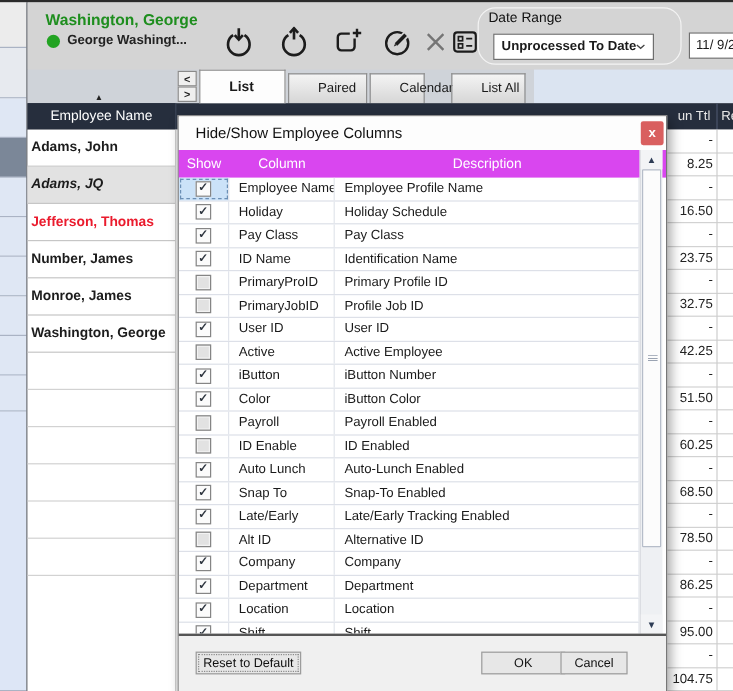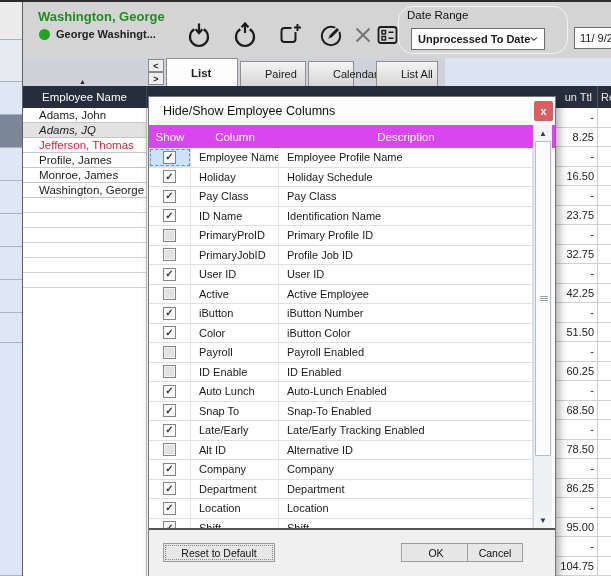--- a/index.html
+++ b/index.html
@@ -46,21 +46,21 @@
   .grid-header{left:23px;top:86px;width:588px;height:22px;background:#262e3d}
   .emp-header{left:23px;top:86px;width:123px;height:22px;color:#fff;font-size:11.5px;display:flex;
               align-items:center;justify-content:center;background:#262e3d;cursor:pointer}
   .col-runttl{left:548px;top:86px;width:46px;height:22px;color:#e8e8e8;font-size:11px;display:flex;
               align-items:center;justify-content:flex-end;padding-right:2px;white-space:nowrap}
   .col-regt{left:601px;top:86px;height:22px;color:#e8e8e8;font-size:11px;display:flex;align-items:center;white-space:nowrap}
   .vline-emp-h{left:146px;top:86px;width:1px;height:22px;background:#3c4659}
   .vline-run-h{left:597px;top:86px;width:1px;height:22px;background:#49536a}
   .mid-bg{left:146px;top:108px;width:410px;height:468px;background:#fff}
   .emp-panel{left:23px;top:108px;width:123px;height:468px;background:#fff}
-  .erow{height:15px;display:flex;align-items:center;padding-left:16px;font-size:11.5px;font-weight:normal;
+  .erow{height:31px;display:flex;align-items:center;padding-left:3px;font-size:11.5px;font-weight:bold;
         border-bottom:1px solid #c6c6c6;white-space:nowrap;cursor:pointer;color:#1c1c1c}
   .erow.selected{background:#e2e2e2;font-style:italic}
   .erow.alert{color:#ea1b2d}
   .erow.empty{border-bottom:1px solid #d2d2d2}
   .vline-emp{left:146px;top:108px;width:1px;height:468px;background:#c2c2c2}
   .val-panel{left:556px;top:108px;width:55px;height:468px;background:#fff}
   .vrow{height:19.5px;border-bottom:1px solid #d2d2d2;display:flex;align-items:center;justify-content:flex-end;
         padding-right:17px;font-size:11px;color:#222;cursor:default}
   .vline-run{left:597px;top:108px;width:1px;height:468px;background:#cdcdcd}
 
@@ -89,21 +89,21 @@
           font-size:8px;color:#2e3c55;background:#f3f4f6;cursor:pointer}
   .sc-btn.up{top:0}.sc-btn.down{top:387px}
   .thumb{position:absolute;top:16px;left:1px;width:16px;height:315px;background:#fcfcfc;border:1px solid #b6bdc9;
          border-radius:1px;cursor:grab}
   .grip{position:absolute;top:50%;left:4px;width:8px;height:5px;margin-top:-3px;
         background:repeating-linear-gradient(#9aa3b2 0,#9aa3b2 1px,transparent 1px,transparent 2px)}
   .dlg-bottom{position:absolute;top:431px;left:0;width:406px;height:2px;background:#555}
   .dlg-footer{position:absolute;top:433px;left:0;width:406px;height:47px;background:#f0f0f0}
   .btn{position:absolute;top:13px;height:19px;background:#e7e7e7;border:1px solid #9c9c9c;font-size:10.5px;
        display:flex;align-items:center;justify-content:center;cursor:pointer;white-space:nowrap;color:#111}
-  .btn.reset{left:14px;width:112px;outline:1px dotted #8a8a8a;outline-offset:-3px}
+  .btn.reset{left:14px;width:88px;outline:1px dotted #8a8a8a;outline-offset:-3px}
   .btn.ok{left:252px;width:70px}
   .btn.cancel{left:318px;width:56px}
 </style>
 </head>
 <body>
 
 <div class="app">
 
   <div class="abs top-edge"></div>
   <div class="abs left-strip">
@@ -211,21 +211,21 @@
   <div class="abs col-runttl">un Ttl</div>
   <div class="abs col-regt">Reg T</div>
   <div class="abs vline-emp-h"></div>
   <div class="abs vline-run-h"></div>
 
   <div class="abs mid-bg"></div>
   <div class="abs emp-panel">
       <div class="erow">Adams, John</div>
       <div class="erow selected">Adams, JQ</div>
       <div class="erow alert">Jefferson, Thomas</div>
-      <div class="erow">Profile, James</div>
+      <div class="erow">Number, James</div>
       <div class="erow">Monroe, James</div>
       <div class="erow">Washington, George</div>
       <div class="erow empty"></div>
       <div class="erow empty"></div>
       <div class="erow empty"></div>
       <div class="erow empty"></div>
       <div class="erow empty"></div>
       <div class="erow empty"></div>
     </div>
   <div class="abs vline-emp"></div>

